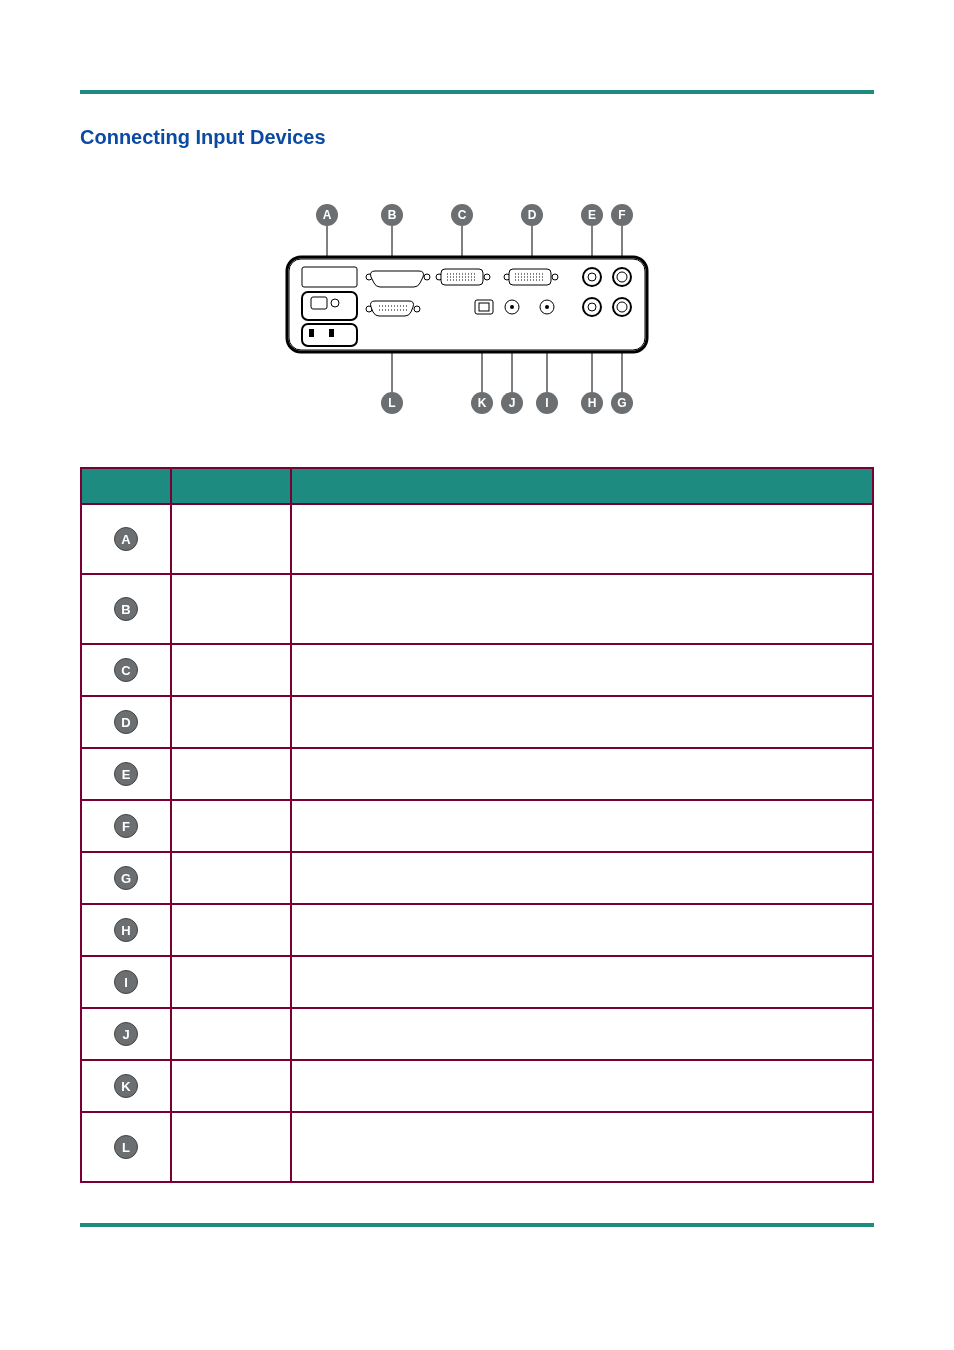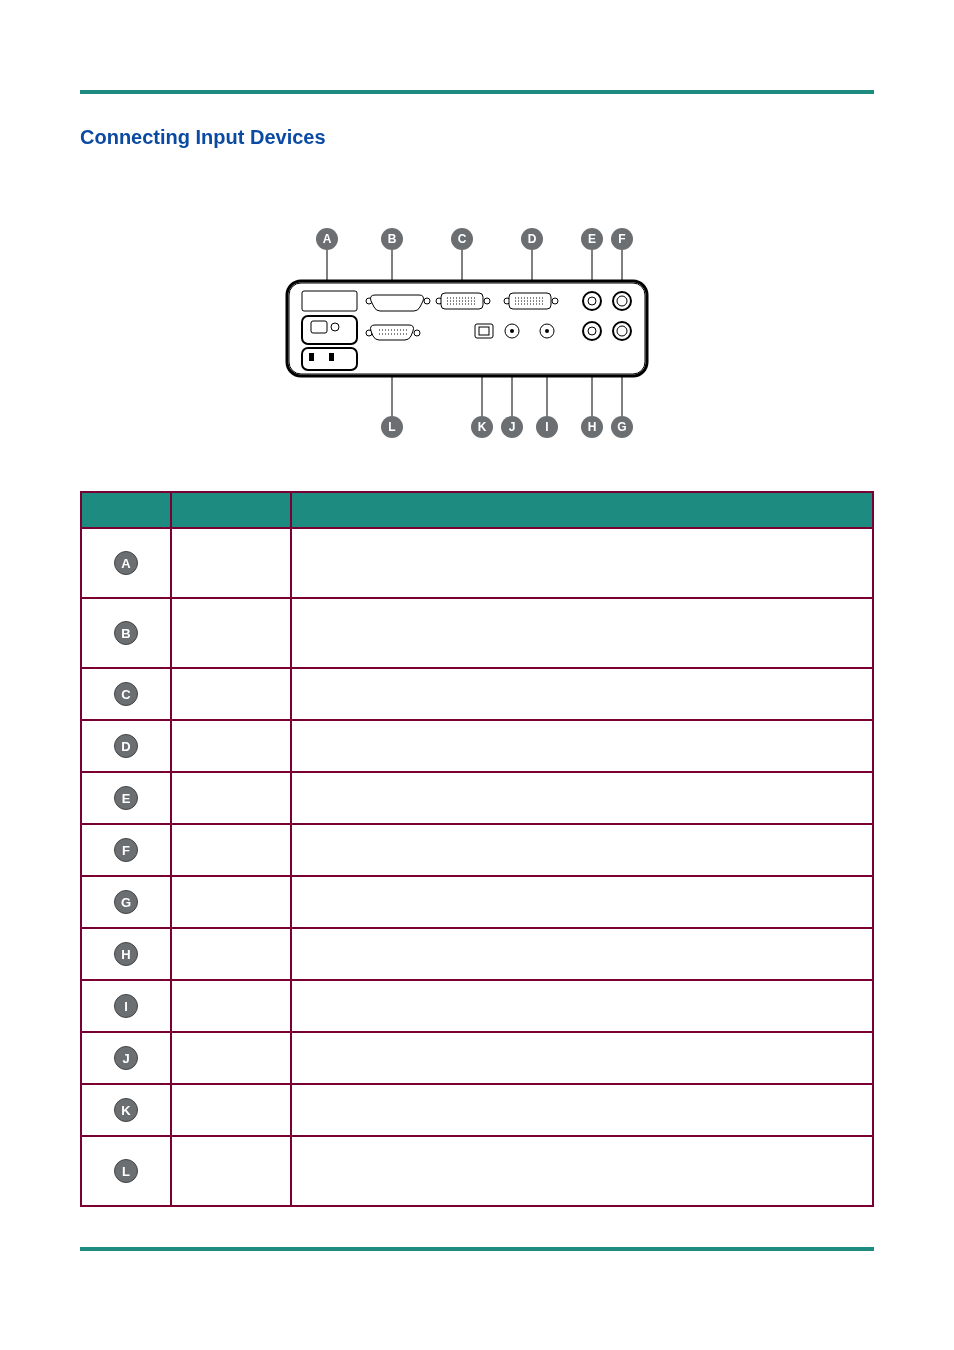--- a/index.html
+++ b/index.html
@@ -1,19 +1,19 @@
 <!DOCTYPE html>
 <html><head>
 <meta charset="utf-8">
 <style>
   * { box-sizing: border-box; margin: 0; padding: 0; }
   html, body { width: 954px; background: #fff; font-family: Arial, Helvetica, sans-serif; }
   .page { width: 954px; padding: 90px 80px 40px 80px; }
   .top-rule { height: 4px; background: #1d8b7f; margin-bottom: 32px; }
-  .section-title { color: #0b4aa2; font-weight: bold; font-size: 20px; margin-bottom: 72px; }
+  .section-title { color: #0b4aa2; font-weight: bold; font-size: 20px; margin-bottom: 48px; }
   .diagram-wrap { display: flex; justify-content: center; margin-bottom: 40px; }
   .diagram-svg { width: 400px; height: auto; }
   table.port-table { width: 100%; border-collapse: collapse; border: 2px solid #7a0033; }
   table.port-table th { background: #1d8b7f; height: 36px; border: 2px solid #7a0033; }
   table.port-table td { border: 2px solid #7a0033; vertical-align: middle; }
   .col-icon { width: 90px; }
   .col-label { width: 120px; }
   td.icon-cell { text-align: center; height: 52px; }
   td.tall { height: 70px; }
   .badge { display: inline-flex; align-items: center; justify-content: center;

